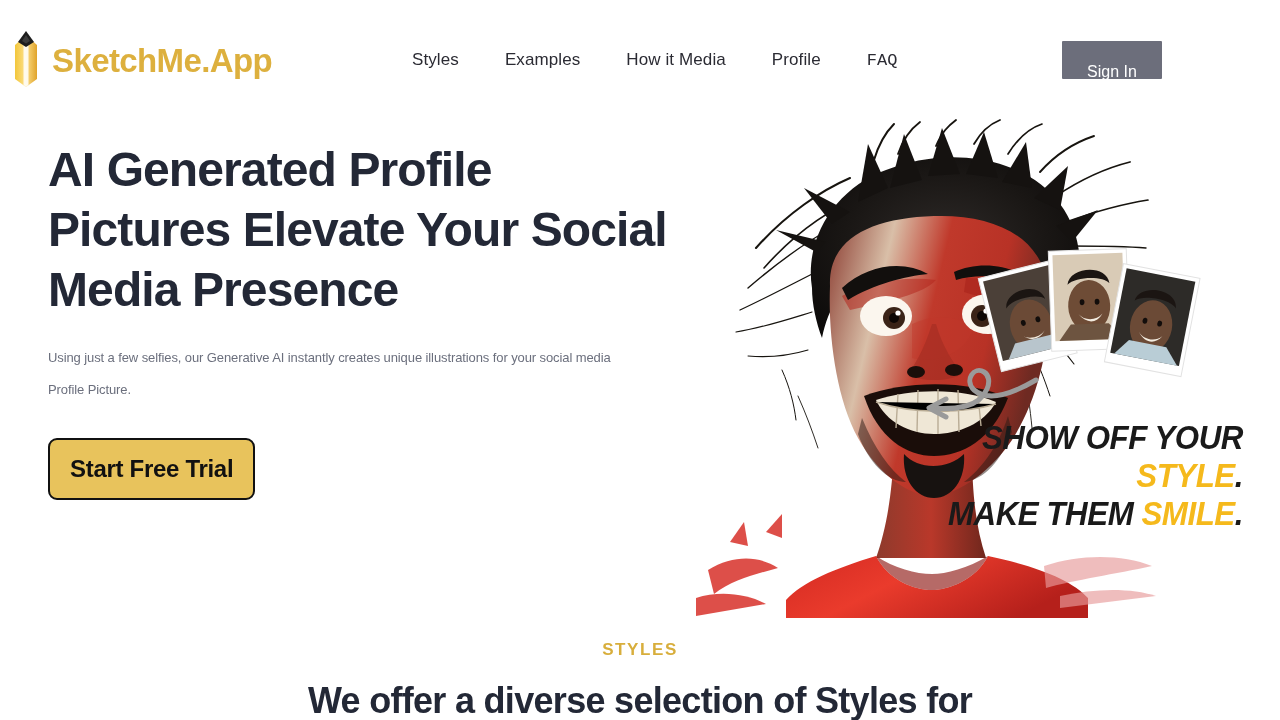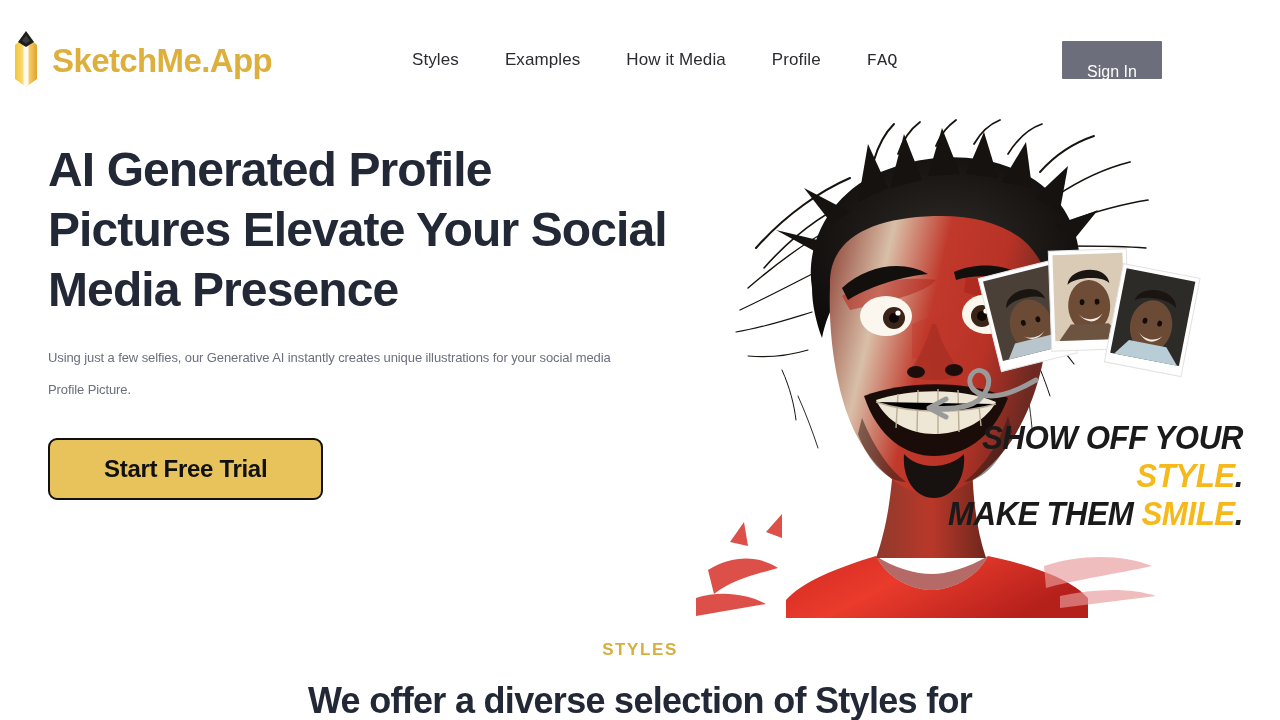--- a/index.html
+++ b/index.html
@@ -116,21 +116,21 @@
     letter-spacing: -0.1px;
     max-width: 600px;
   }
 
   .cta {
     margin-top: 32px;
     display: inline-block;
     background: #e8c35c;
     border: 2px solid #111111;
     border-radius: 9px;
-    padding: 0 54px;
+    padding: 0 20px;
     height: 62px;
     line-height: 58px;
     font-size: 24px;
     font-weight: bold;
     color: #111111;
     cursor: pointer;
     font-family: "Liberation Sans", sans-serif;
     letter-spacing: -0.3px;
   }
 

